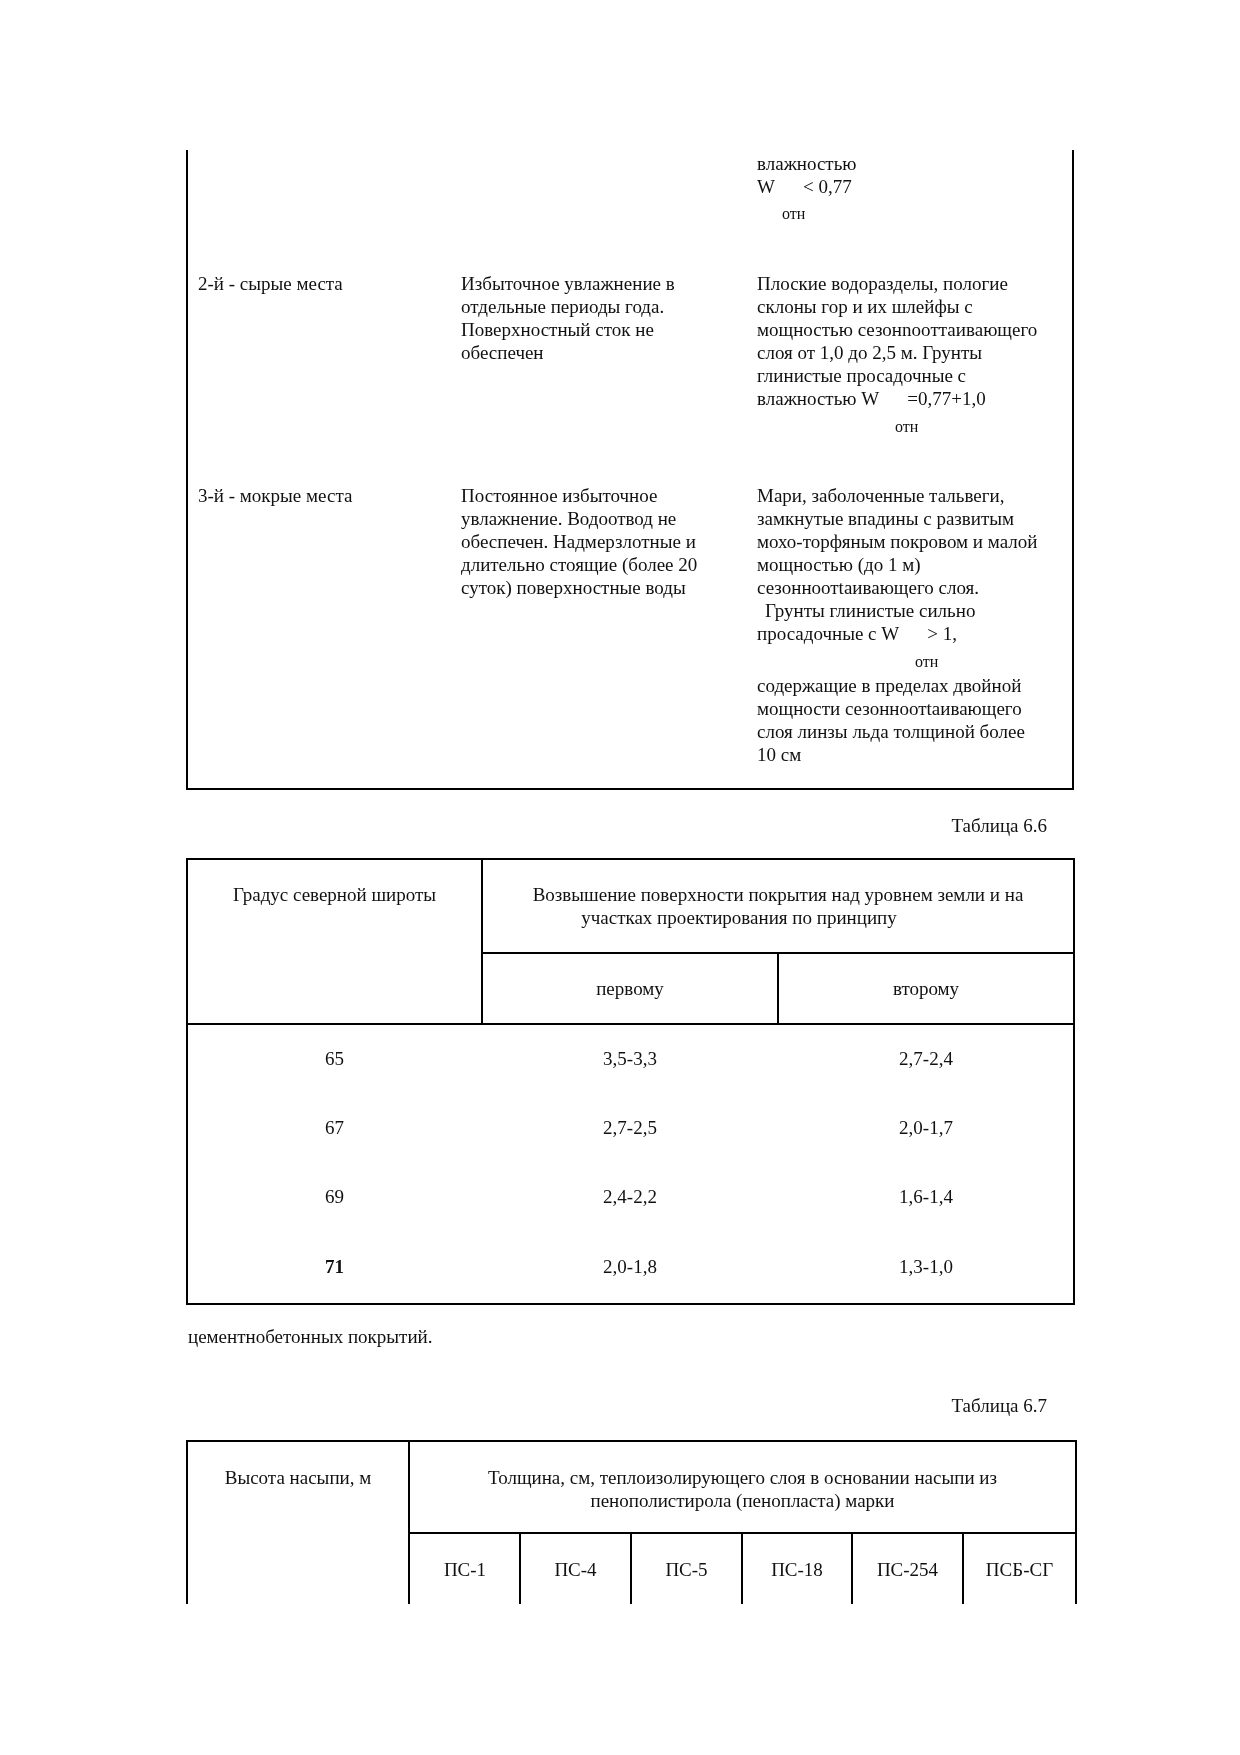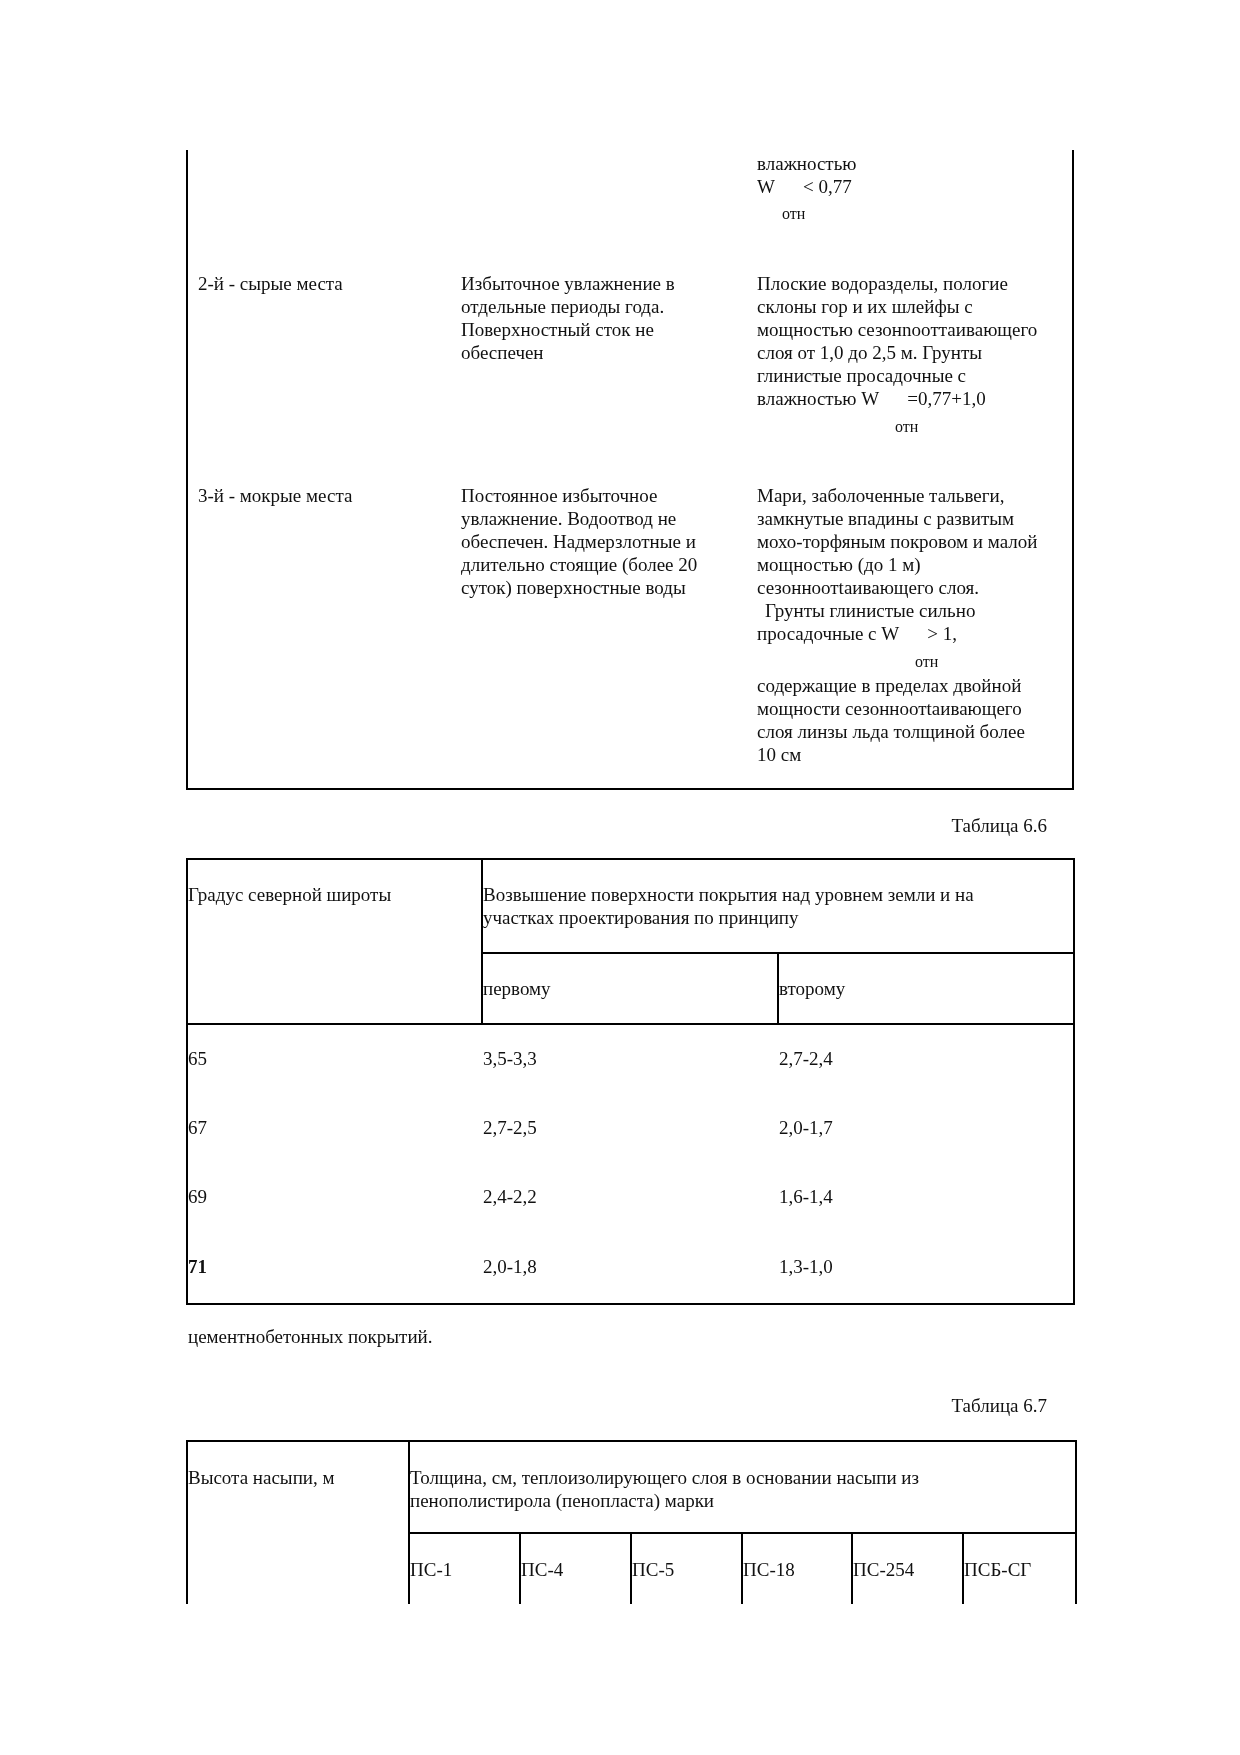--- a/index.html
+++ b/index.html
@@ -1,20 +1,20 @@
 <!DOCTYPE html>
 <html><head>
 <meta charset="utf-8">
 <style>
   html, body { margin: 0; padding: 0; background: #ffffff; }
   body { width: 1240px; height: 1755px; position: relative; overflow: hidden;
          font-family: "Liberation Serif", "DejaVu Serif", serif; color: #111111; font-size: 19px; }
   .line { position: absolute; background: #000000; }
   .txt { position: absolute; line-height: 23px; white-space: nowrap; }
-  .center { }
+  .center { text-align: center; }
   .sub { position: absolute; font-size: 16px; line-height: 18px; white-space: nowrap; }
   .cap { position: absolute; white-space: nowrap; line-height: 23px; }
   .note { position: absolute; left: 188px; width: 866px; line-height: 23px; text-align: justify; text-align-last: left; }
   .note .first { display: block; text-indent: 24px; text-align: justify; text-align-last: justify; }
 </style>
 </head>
 <body>
 
 <div>
 

